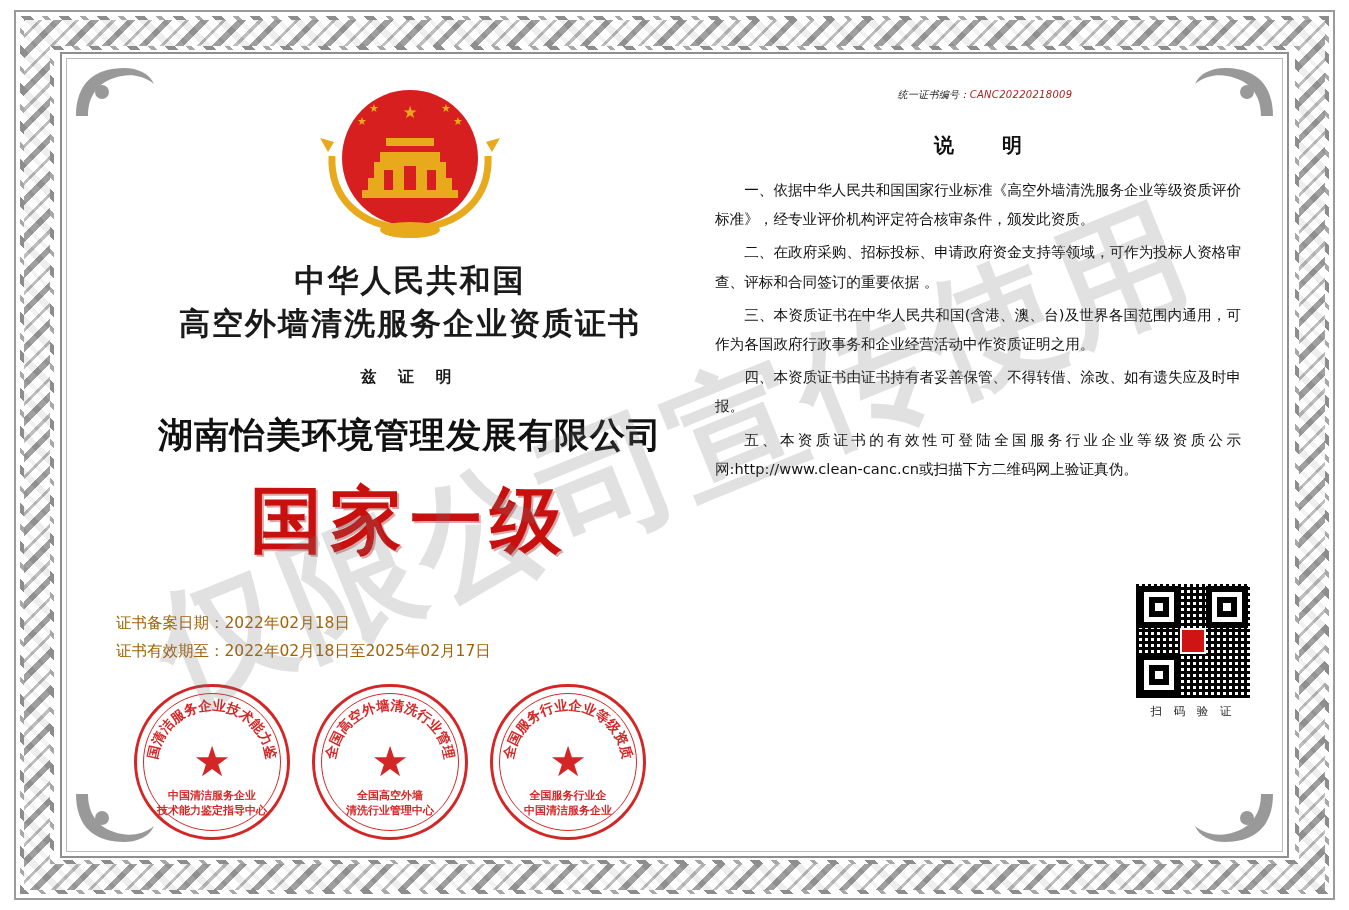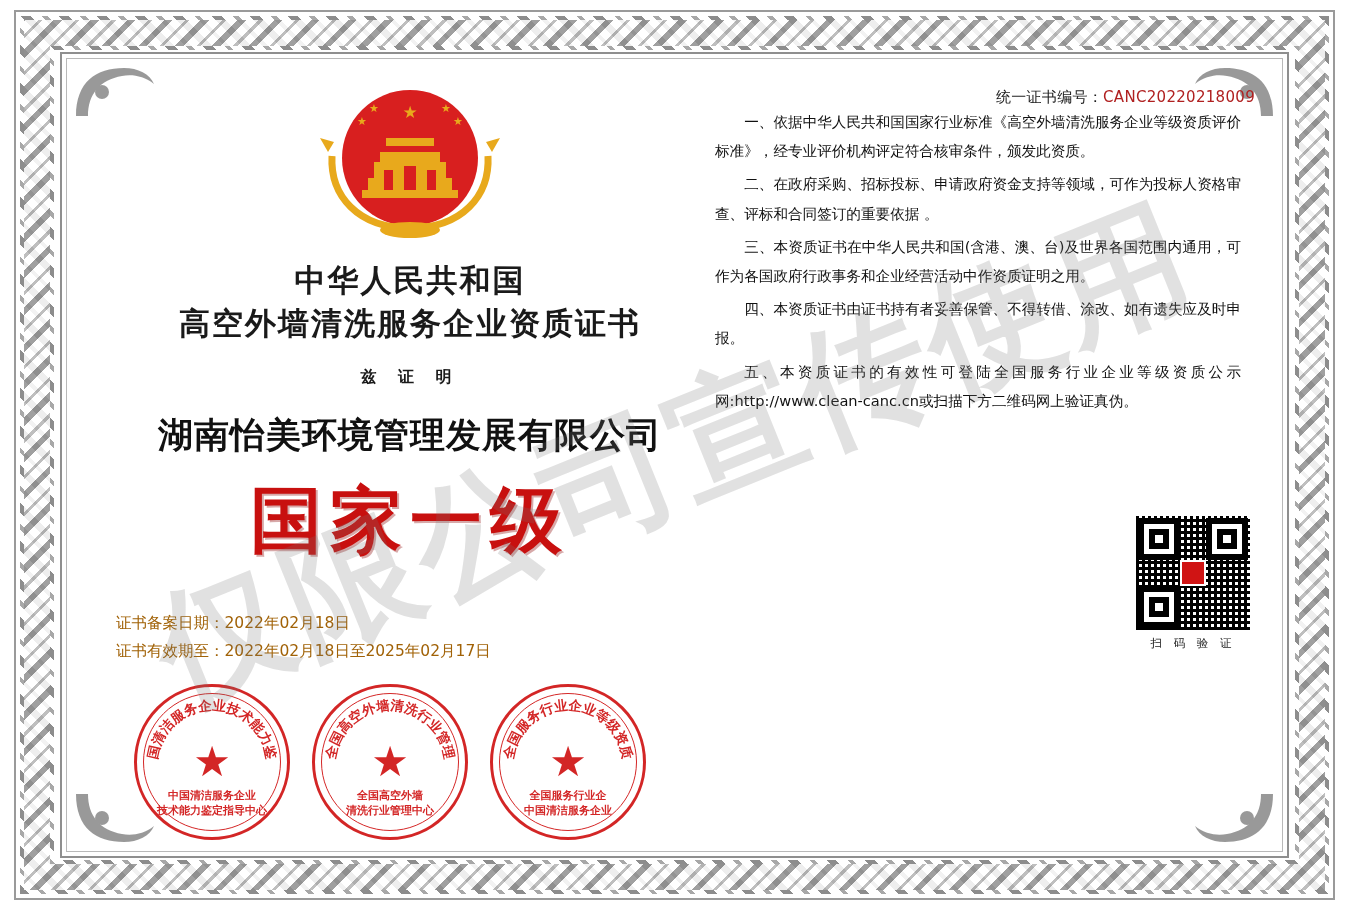--- a/index.html
+++ b/index.html
@@ -196,24 +196,25 @@
   }
 
   
   .right-col {
     position: absolute;
     right: 14px;
     top: 18px;
     width: 540px;
   }
   .cert-no {
-    text-align: right;
-    font-size: 15px;
+    text-align: center;
+    font-size: 10px;
     color: #1a1a1a;
     letter-spacing: .3px;
+    font-style: italic;
   }
   .cert-no .num { color: #b02020; }
   .notice-title {
     text-align: center;
     font-size: 20px;
     font-weight: bold;
     letter-spacing: 14px;
     margin-top: 30px;
     margin-bottom: 16px;
     color: #111;
@@ -459,20 +460,21 @@
 
       </div>
     </div>
 
     <div class="right-col">
 
       <div class="cert-no">
         <span>统一证书编号：</span><span class="num">CANC20220218009</span>
       </div>
 
+      <div class="notice-title">说　明</div>
 
       <p class="notice-p">一、依据中华人民共和国国家行业标准《高空外墙清洗服务企业等级资质评价标准》，经专业评价机构评定符合核审条件，颁发此资质。</p>
       <p class="notice-p">二、在政府采购、招标投标、申请政府资金支持等领域，可作为投标人资格审查、评标和合同签订的重要依据 。</p>
       <p class="notice-p">三、本资质证书在中华人民共和国(含港、澳、台)及世界各国范围内通用，可作为各国政府行政事务和企业经营活动中作资质证明之用。</p>
       <p class="notice-p">四、本资质证书由证书持有者妥善保管、不得转借、涂改、如有遗失应及时申报。</p>
       <p class="notice-p">五、本资质证书的有效性可登陆全国服务行业企业等级资质公示网:http://www.clean-canc.cn或扫描下方二维码网上验证真伪。</p>
 
       <div class="qr-block">
         <div class="qr">
           <div class="fp3"></div>

